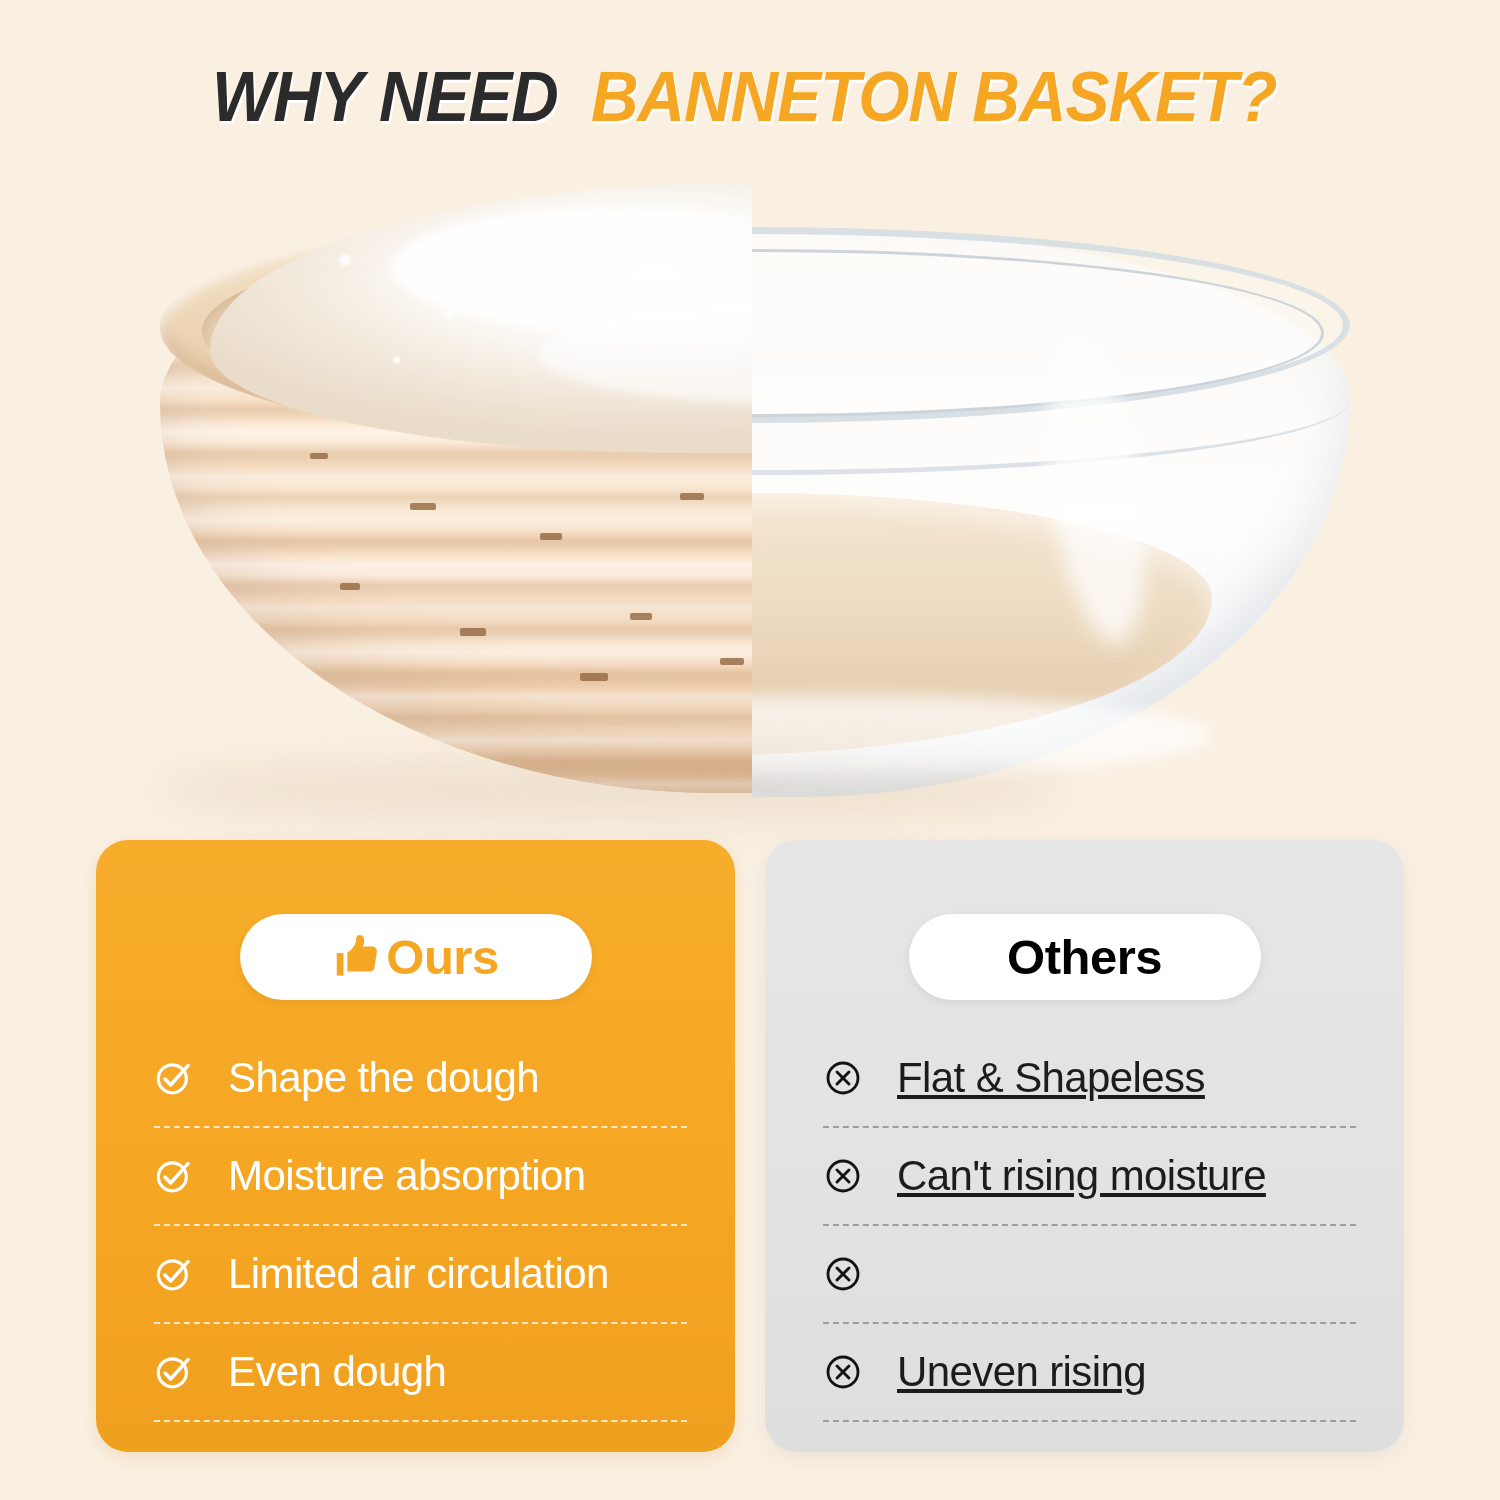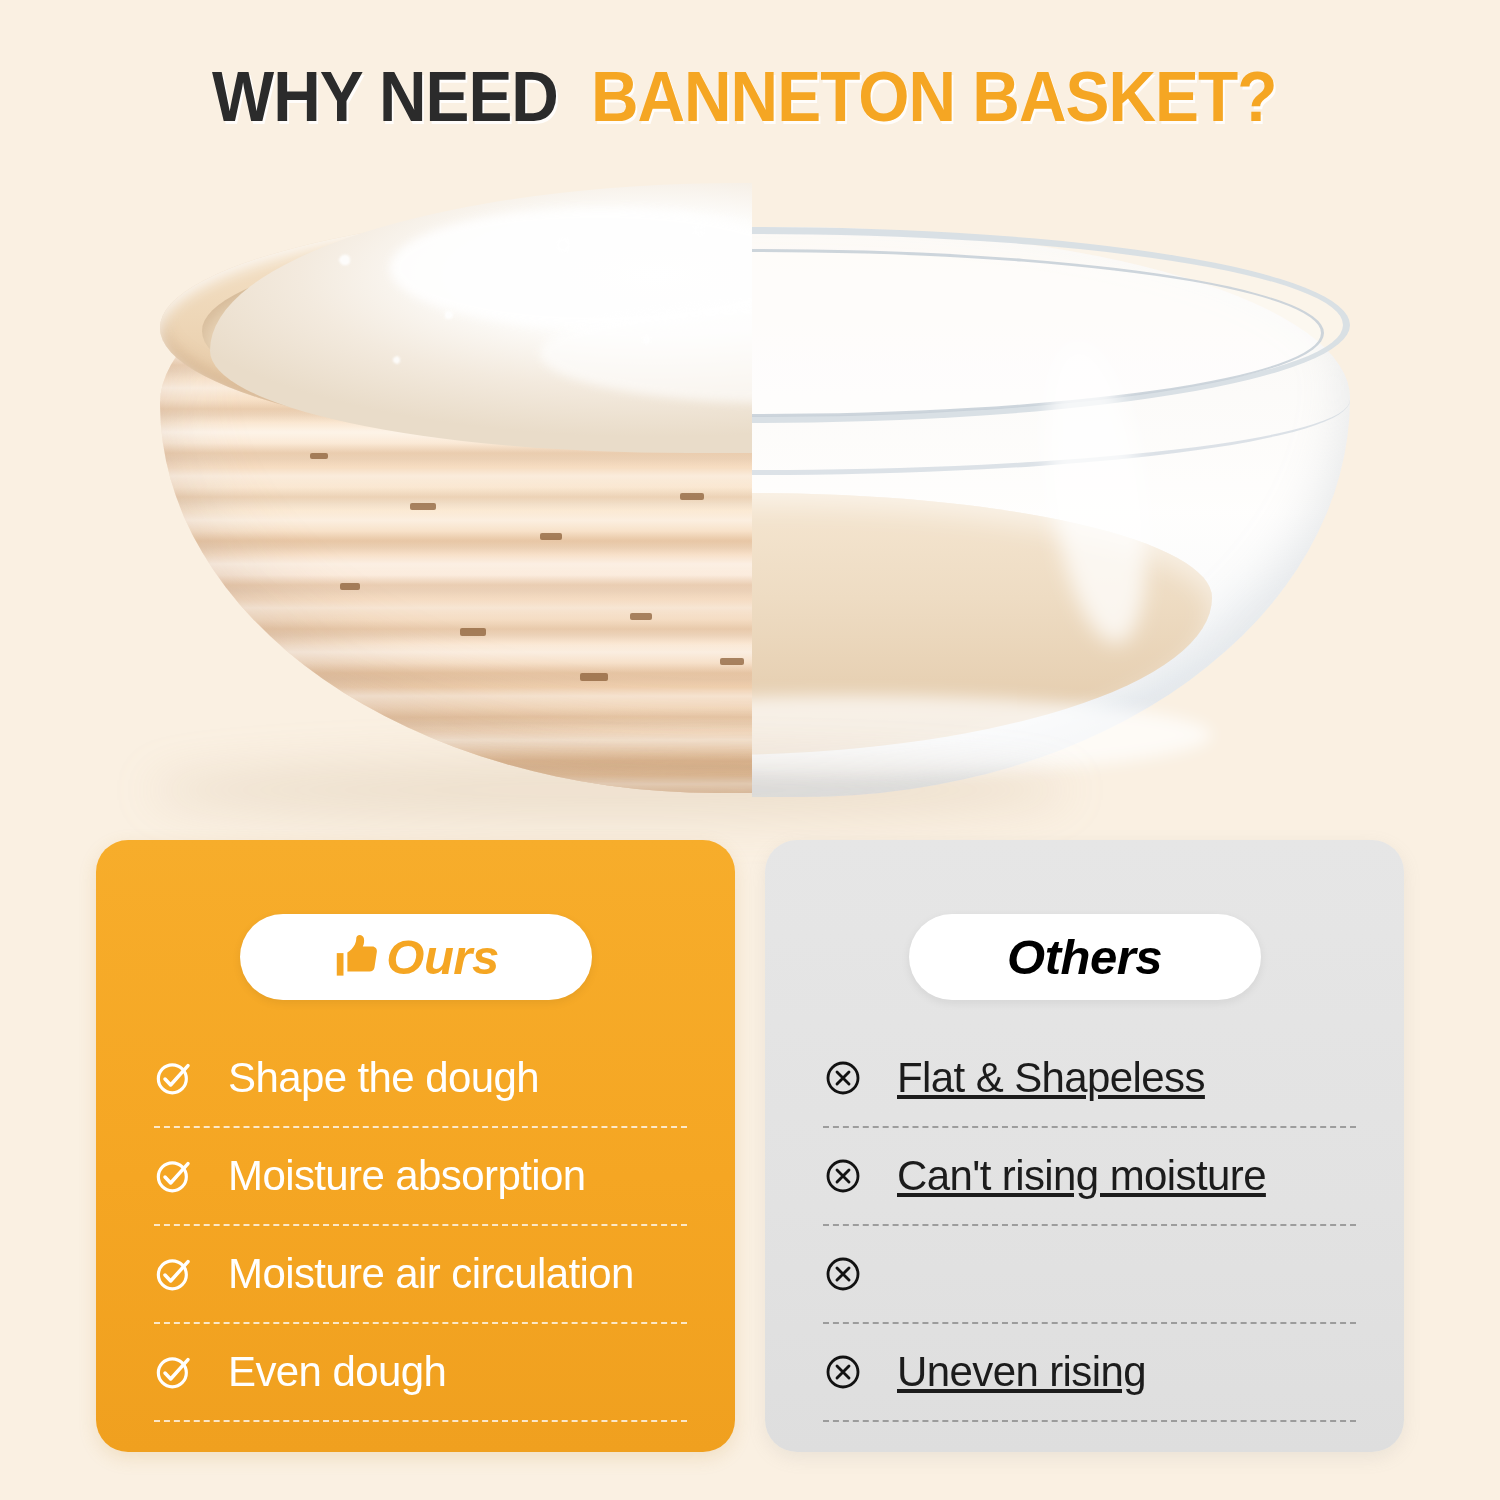--- a/index.html
+++ b/index.html
@@ -21,20 +21,21 @@
     top: 62px;
     left: 0;
     width: 1500px;
     text-align: center;
     font-family: "Liberation Sans", sans-serif;
     font-weight: bold;
     font-size: 70px;
     letter-spacing: -1px;
     white-space: nowrap;
     line-height: 1;
+    font-style: italic;
   }
   .heading .part-dark {
     color: #2b2b2b;
     text-shadow: 2px 3px 0 rgba(255,255,255,0.85);
     font-stretch: condensed;
     transform: scaleX(0.94);
     display: inline-block;
   }
   .heading .part-orange {
     color: #f5a623;
@@ -318,21 +319,20 @@
     gap: 4px;
     box-shadow: 0 3px 10px rgba(0,0,0,0.07);
     padding: 0 34px;
     box-sizing: border-box;
   }
   .pill-label {
     font-size: 49px;
     font-weight: bold;
     letter-spacing: -0.5px;
     line-height: 1;
-    font-style: italic;
   }
   .pill-ours .pill-label { color: #f5a623; }
   .pill-others .pill-label { color: #000000; }
   .thumb-icon {
     width: 52px;
     height: 52px;
     display: block;
     flex: 0 0 auto;
     margin-right: -2px;
   }
@@ -449,21 +449,21 @@
         </svg>
         <span class="feature-label">Moisture absorption</span>
       </div>
       <div class="divider"></div>
 
       <div class="feature-row">
         <svg class="feature-icon" viewBox="0 0 24 24">
           <circle cx="11" cy="12.5" r="8.4" fill="none" stroke="#ffffff" stroke-width="1.9"></circle>
           <path d="M6.6 12.6 L10 16.2 L20.4 4.6" fill="none" stroke="#ffffff" stroke-width="2.1" stroke-linecap="round" stroke-linejoin="round"></path>
         </svg>
-        <span class="feature-label">Moisture air circulation</span>
+        <span class="feature-label">Limited air circulation</span>
       </div>
       <div class="divider"></div>
 
       <div class="feature-row">
         <svg class="feature-icon" viewBox="0 0 24 24">
           <circle cx="11" cy="12.5" r="8.4" fill="none" stroke="#ffffff" stroke-width="1.9"></circle>
           <path d="M6.6 12.6 L10 16.2 L20.4 4.6" fill="none" stroke="#ffffff" stroke-width="2.1" stroke-linecap="round" stroke-linejoin="round"></path>
         </svg>
         <span class="feature-label">Even dough</span>
       </div>

